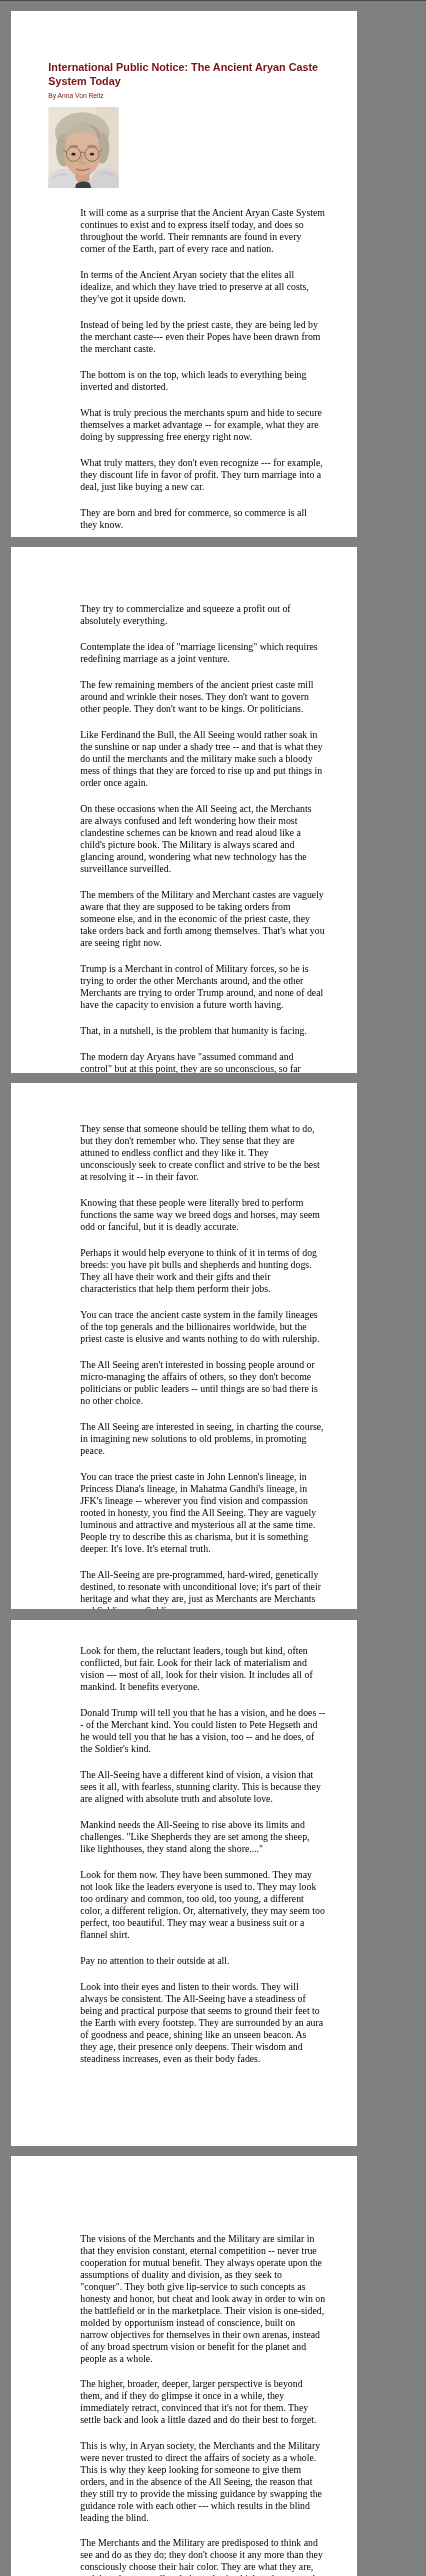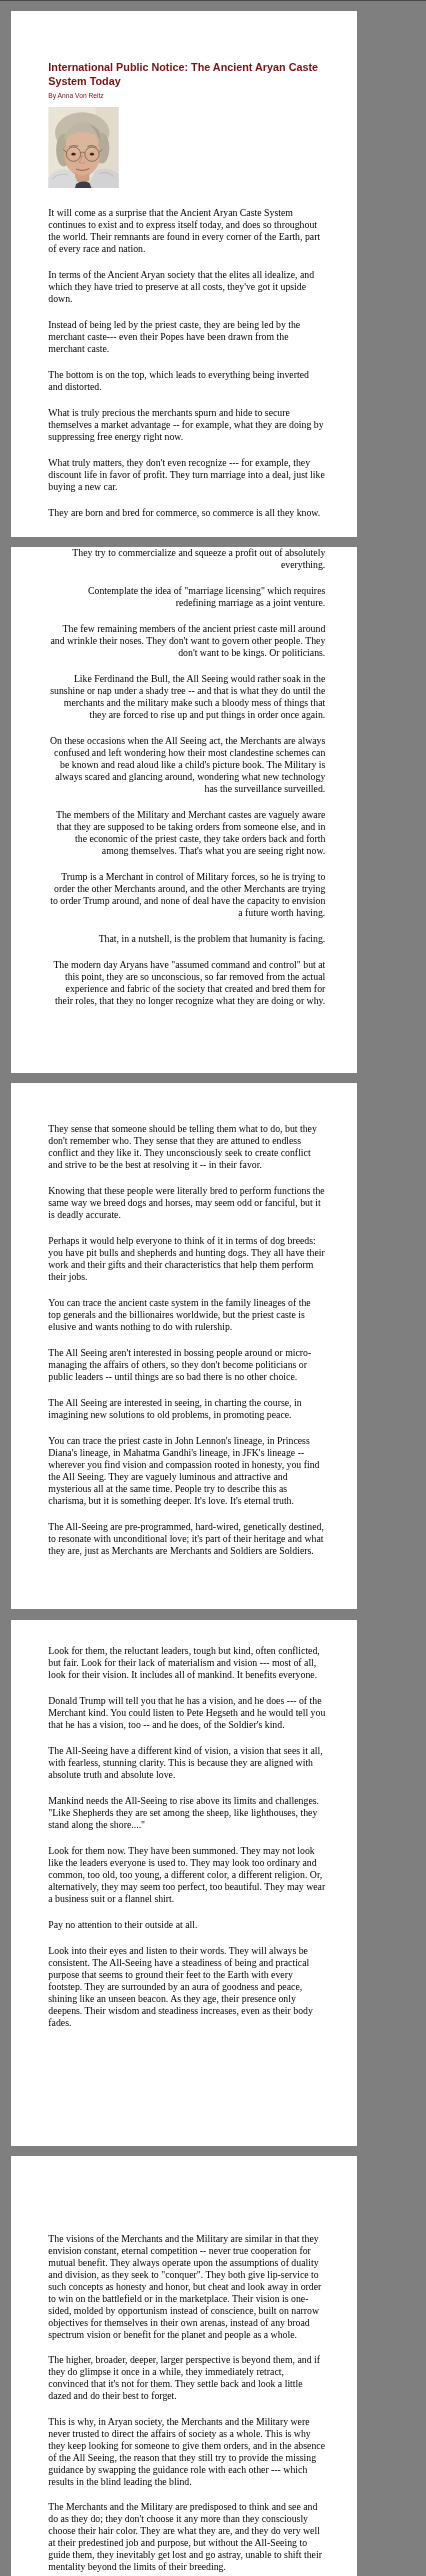--- a/index.html
+++ b/index.html
@@ -5,24 +5,24 @@
   html,body{margin:0;padding:0;background:#7f7f7f;}
   .canvas{width:427px;margin:0 auto;background:#7f7f7f;border-top:1.5px solid #474747;
           padding:9.8px 0 11.3px 0;box-sizing:border-box;}
   .page{width:346px;height:526px;margin:0 0 10.3px 11.3px;background:#ffffff;
         box-sizing:border-box;padding:0 32px 0 37px;overflow:hidden;}
   .page:last-child{margin-bottom:0;}
   .page-title{margin:49px 0 0 0;font:bold 10.8px/14px "Liberation Sans",sans-serif;
               color:#7b1113;max-width:337px;}
   .byline{margin-top:4.6px;font:6.7px/8.2px "Liberation Sans",sans-serif;color:#7b1113;}
   .photo{margin-top:6.7px;width:71px;height:81px;overflow:hidden;}
-  .content{max-width:335px;}
+  .content{max-width:335px;margin-left:32px;}
   .content p{margin:0 0 14px 0;font:9.8px/12px "Liberation Serif",serif;color:#000;}
   .pad1{padding-top:19px;}
-  .pad2{text-align:right;}
+  .pad2{padding-top:56px;}
   .pad3{padding-top:40px;}
   .pad4{padding-top:25px;}
   .pad5{padding-top:77px;}
   .pad5 p{margin-bottom:13.4px;}
 </style>
 </head>
 <body>
 
 <div class="canvas">
 

